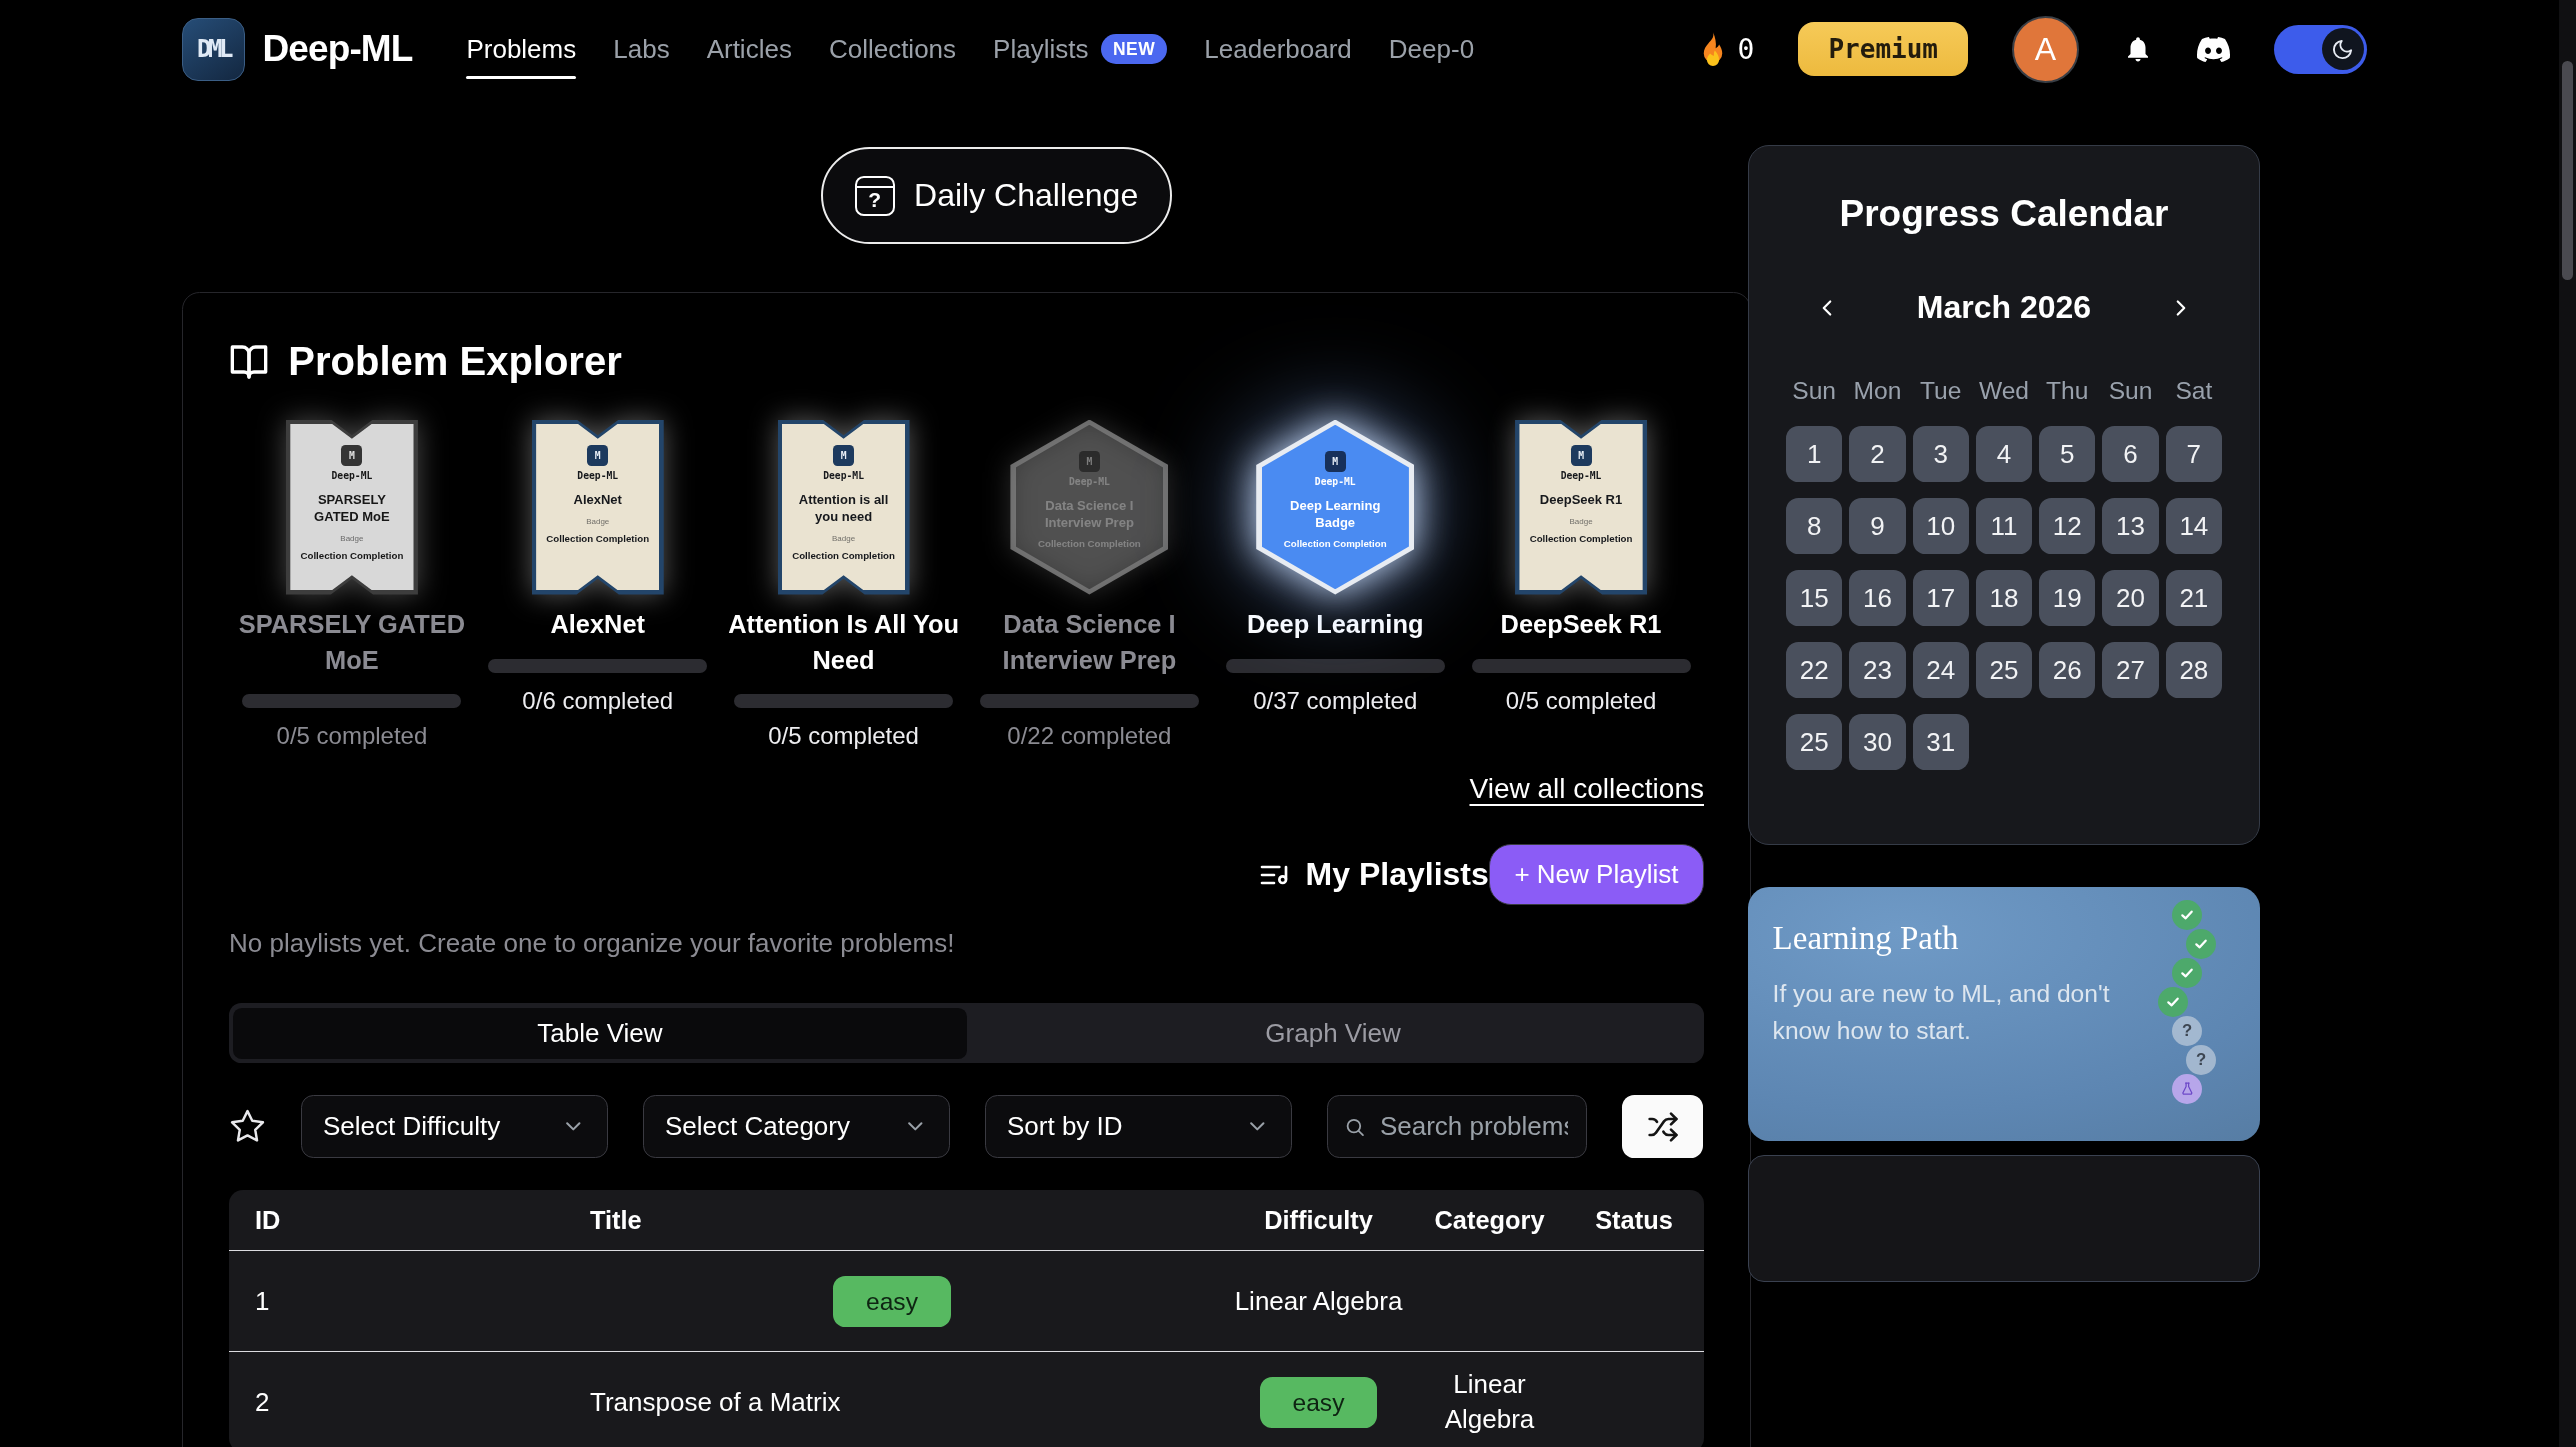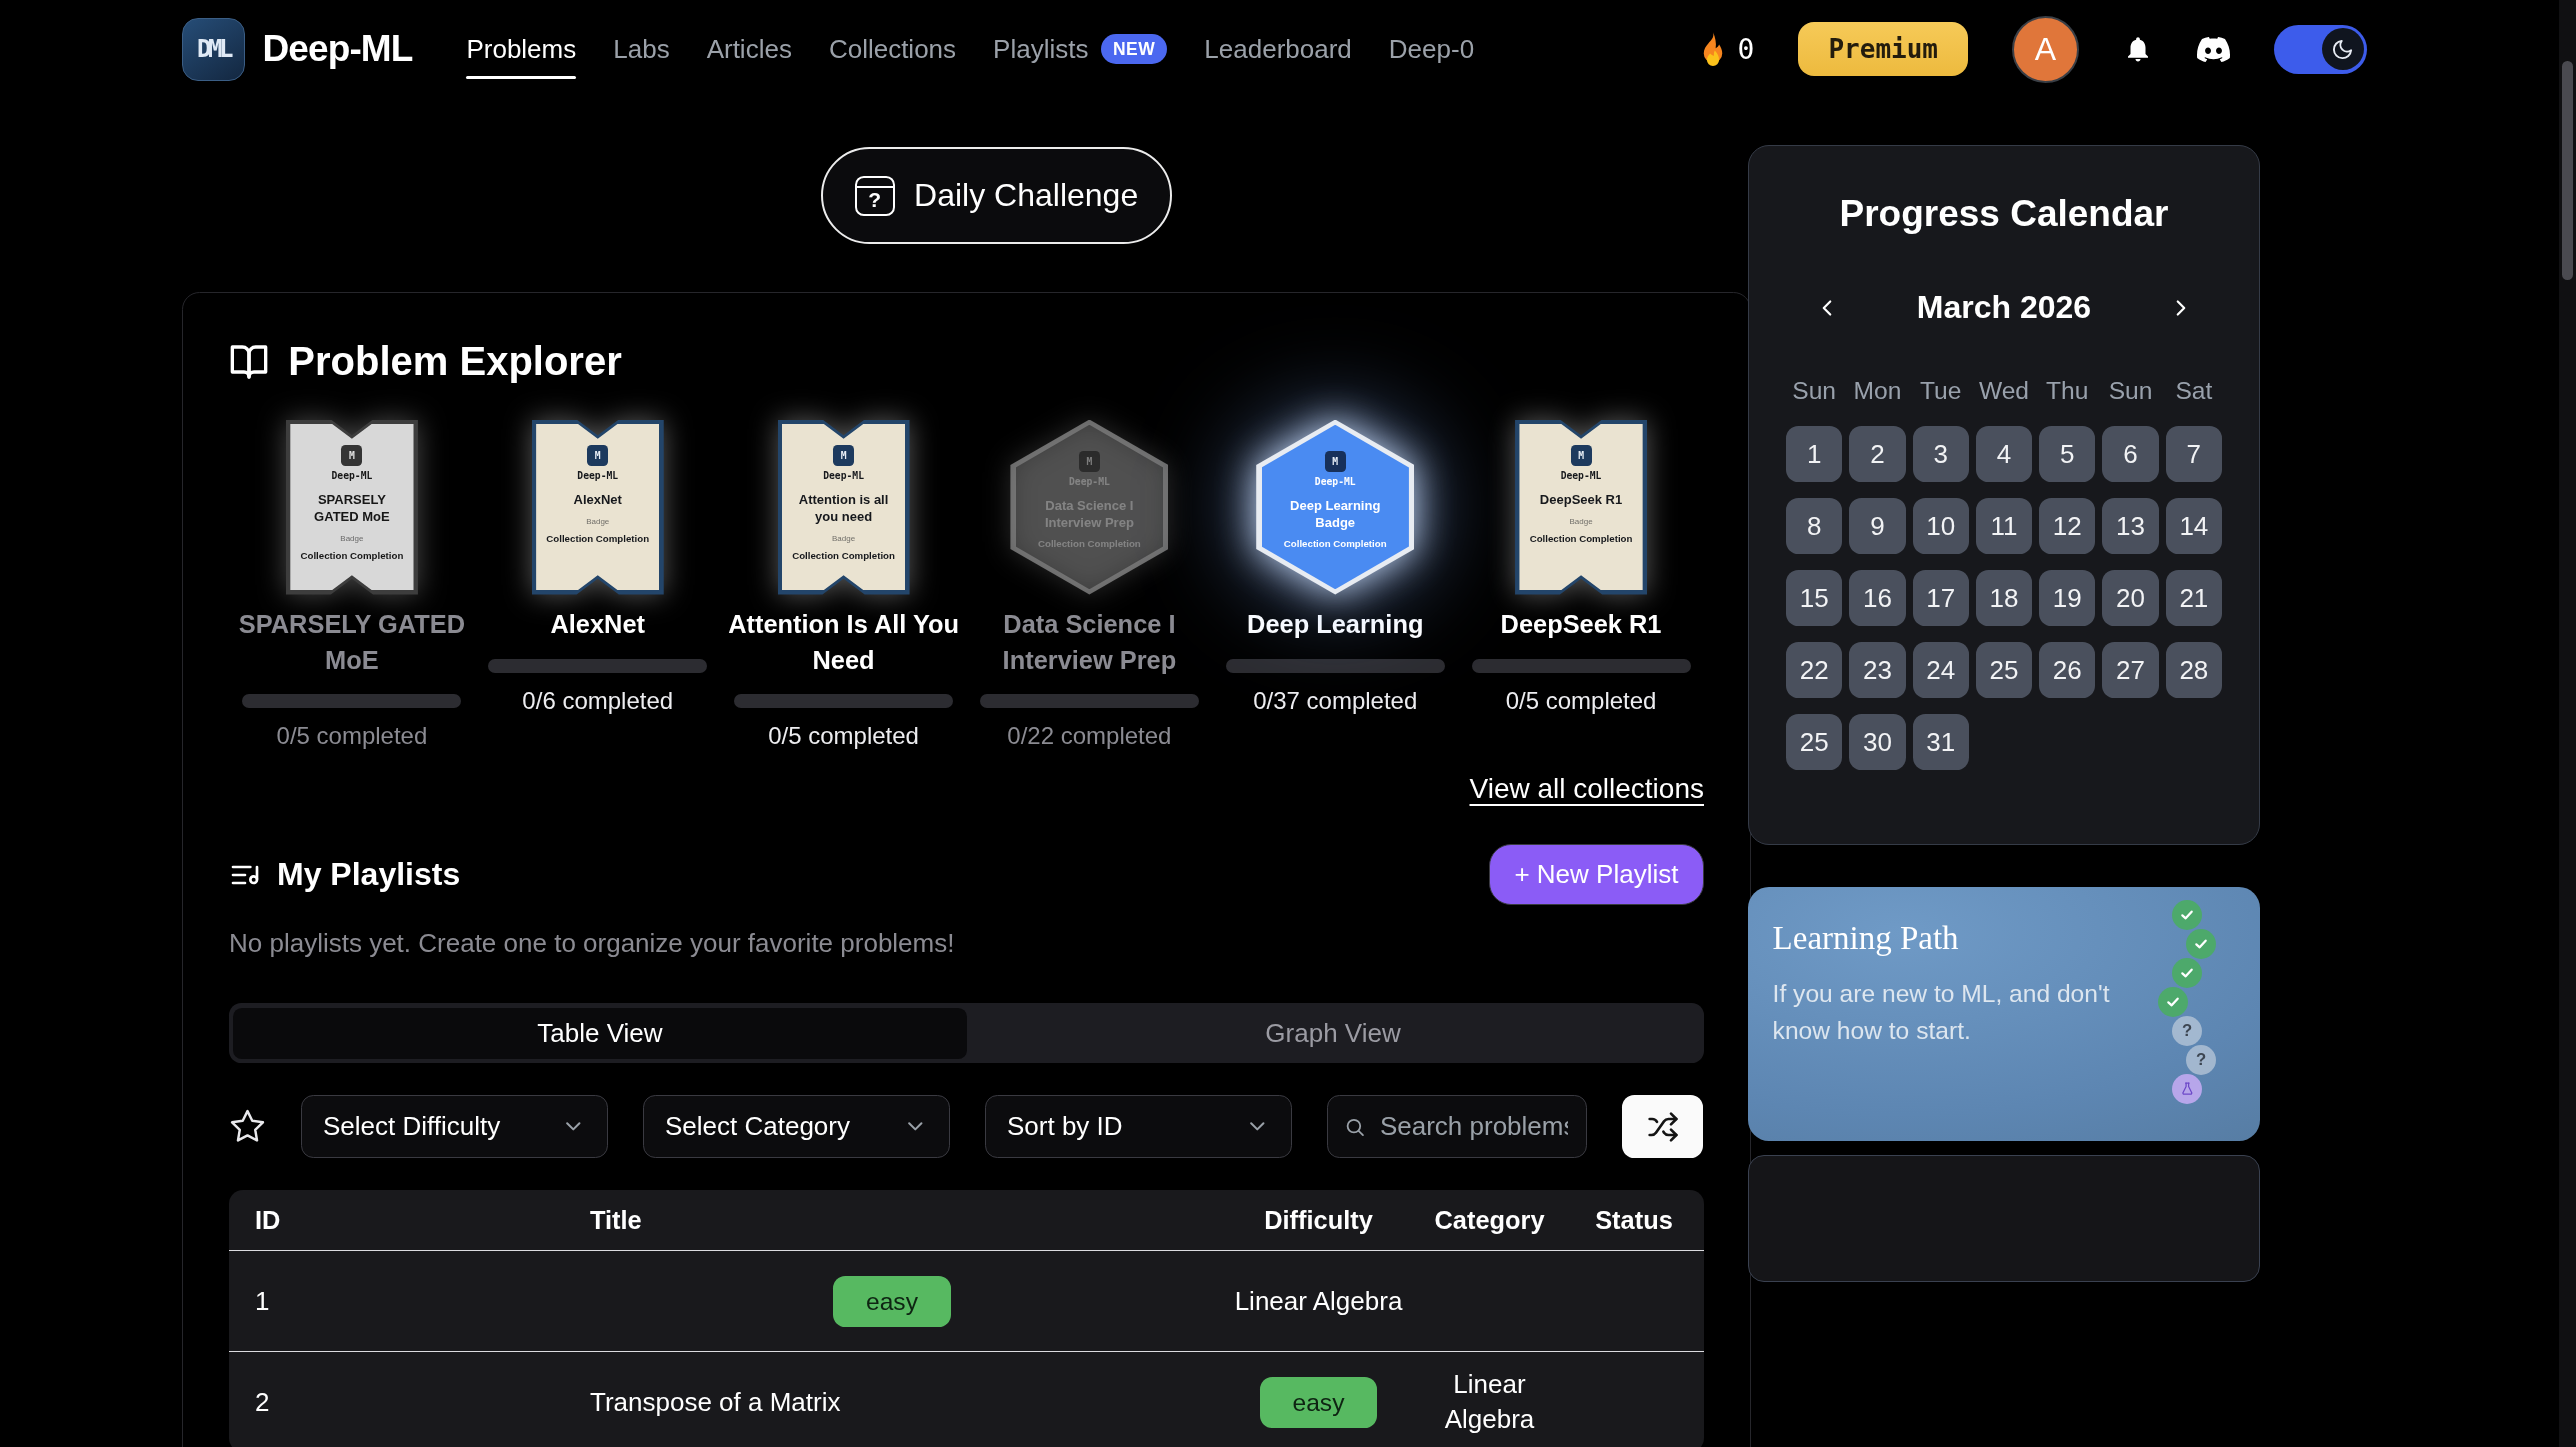--- a/index.html
+++ b/index.html
@@ -72,21 +72,21 @@
   .coll-name{margin-top:7px;font-size:25.4px;font-weight:600;text-align:center;line-height:1.4;color:#fff;}
   .coll.dim .coll-name{color:#8b8b92;}
   .coll-bar{width:219px;height:14px;border-radius:7px;background:#2c2c31;margin-top:16px;overflow:hidden;}
   .coll-bar i{display:block;height:100%;background:#4caf50;width:0;}
   .coll-progress{margin-top:14px;font-size:24px;color:#ededf0;}
   .coll.dim .coll-progress{color:#8b8b92;}
 
   .view-all{display:block;text-align:right;margin-top:23px;font-size:28px;color:#fff;text-decoration:underline;
             text-underline-offset:6.1px;cursor:pointer;}
 
-  .playlists-row{margin-top:39px;display:flex;align-items:center;justify-content:space-between;}
+  .playlists-row{margin-top:39px;display:flex;align-items:center;justify-content:flex-end;}
   .pl-title{display:flex;align-items:center;gap:16px;font-size:32px;font-weight:bold;color:#fff;}
   .new-playlist{background:#8b5cf6;border:1.8px solid #3a3a41;border-radius:22px;color:#fff;font-size:26px;
                 padding:14px 24.6px;cursor:pointer;font-family:inherit;}
   .pl-empty{margin-top:23px;font-size:26px;color:#8b8b92;}
 
   .segmented{margin-top:44px;background:#1d1d22;border-radius:12.3px;height:60px;display:flex;padding:4.4px;box-sizing:border-box;}
   .seg{flex:1;display:flex;align-items:center;justify-content:center;font-size:26px;color:#9b9ba3;border-radius:8.8px;cursor:pointer;}
   .seg.active{background:#0a0a0c;color:#fff;}
 
   .filters{margin-top:32px;display:flex;align-items:center;gap:35px;}

